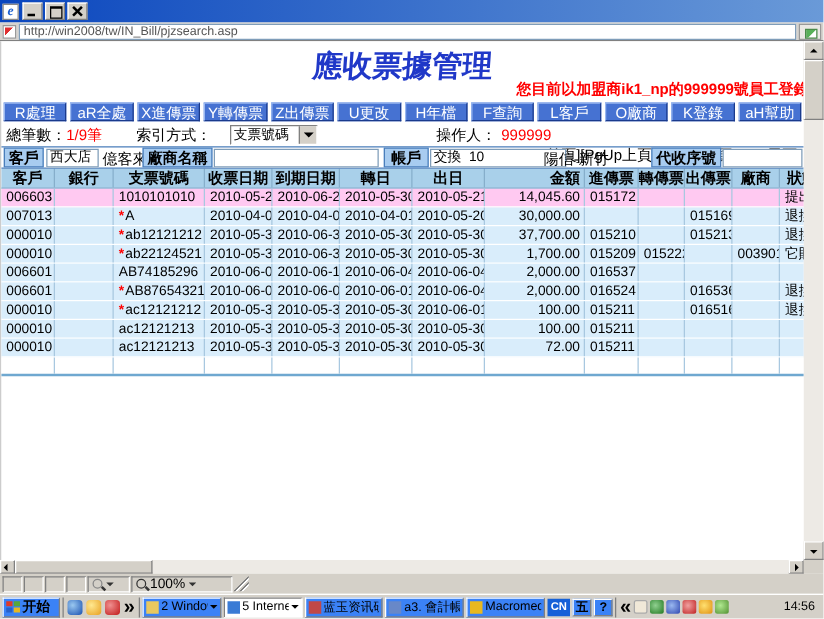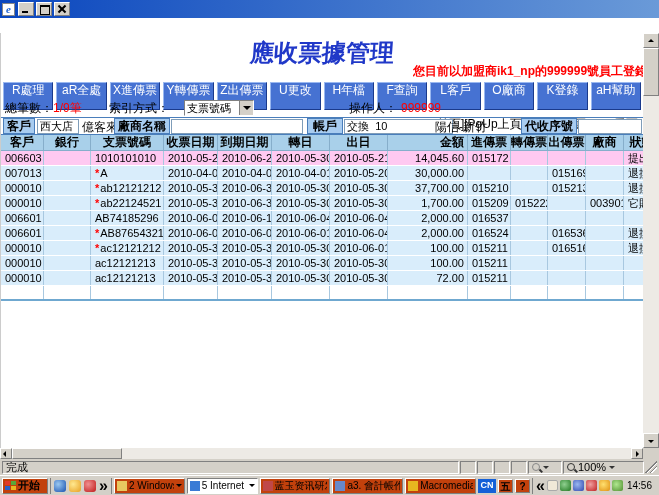--- a/index.html
+++ b/index.html
@@ -1,21 +1,21 @@
 <!DOCTYPE html>
 <html><head>
 <meta charset="utf-8">
 <style>
   * { margin:0; padding:0; box-sizing:border-box; }
   html,body { width:659px; height:495px; overflow:hidden; }
   body { font-family:"Liberation Sans", sans-serif; }
   .screen { position:relative; width:659px; height:495px; background:#fff; overflow:hidden; }
 
   
-  .raised { background:#c2410c; border:1px solid; border-color:#FFFFFF #808080 #808080 #FFFFFF; }
+  .raised { background:#3b82f6; border:1px solid; border-color:#FFFFFF #808080 #808080 #FFFFFF; }
 
   
   .titlebar { position:absolute; left:0; top:0; width:659px; height:18px;
     background:linear-gradient(90deg,#0A46BE,#6A9AD8); display:flex; align-items:center; padding:0 2px; }
   .title-icon { width:13px; height:13px; background:#fff; border:1px solid #888; color:#1F62D0;
     font:bold 11px/11px "Liberation Serif",serif; text-align:center; font-style:italic; margin-right:3px; }
   .title-text { color:#fff; font:bold 11px "Liberation Sans",sans-serif; flex:1; white-space:nowrap; overflow:hidden; }
   .winbtns { display:flex; gap:2px; }
   .winbtn { width:16px; height:14px; position:relative; background:#D4D0C8;
     border:1px solid; border-color:#FFFFFF #808080 #808080 #FFFFFF; }
@@ -44,21 +44,21 @@
 
   .page-header { position:relative; height:48px; }
   .logo { position:absolute; left:6px; top:4px; font:900 27px "Liberation Sans",sans-serif;
     color:#E02424; text-shadow:2px 2px 1px #9A9A9A; letter-spacing:1px; }
   .page-title { position:absolute; left:0; right:0; top:4px; text-align:center;
     font:bold 24px "Liberation Serif",serif; color:#2038C8; transform:skewX(-4deg); }
   .login-info { position:absolute; right:0; bottom:1px; color:#FF0000; font:bold 12px "Liberation Sans",sans-serif;
     white-space:nowrap; overflow:hidden; max-width:230px; }
 
   .menubar { display:flex; gap:3px; padding:1px 2px; height:19px; }
-  .menu-btn { flex:1 1 0; height:28px; background:#4672D2; color:#fff; text-align:center;
+  .menu-btn { flex:1 1 0; height:15px; background:#4672D2; color:#fff; text-align:center;
     font:12px/14px "Liberation Sans",sans-serif; border:1px solid; border-color:#9AB8F0 #1A3A8C #1A3A8C #9AB8F0;
     white-space:nowrap; overflow:hidden; cursor:pointer; }
 
   .inforow { position:relative; height:17px; font:12px/16px "Liberation Sans",sans-serif; color:#000; }
   .inforow .lab { position:absolute; white-space:nowrap; }
   .red { color:#FF0000; }
   .sel-box { position:absolute; left:183px; top:0; width:70px; height:16px; display:flex;
     border:1px solid; border-color:#808080 #FFFFFF #FFFFFF #808080; background:#fff; }
   .sel-val { flex:1; font:11px/14px "Liberation Sans",sans-serif; padding-left:2px; white-space:nowrap; overflow:hidden; }
   .sel-arrow { width:14px; background:#D4D0C8; border-left:1px solid #808080; position:relative; }
@@ -130,36 +130,41 @@
   .ql-ico { width:12px; height:12px; border-radius:3px; }
   .task-btn { flex:1 1 0; max-width:86px; height:16px; display:flex; align-items:center; gap:2px; padding:0 2px;
     font:10px "Liberation Sans",sans-serif; white-space:nowrap; overflow:hidden; }
   .task-btn.active { background:#FFFFFF; border-color:#808080 #FFFFFF #FFFFFF #808080; }
   .t-ico { width:10px; height:10px; flex:none; }
   .drop { width:0; height:0; border:3px solid transparent; border-top-color:#000; margin-top:3px; flex:none; }
   .langbox { width:18px; height:14px; background:#1460D8; color:#fff; font:bold 9px/13px "Liberation Sans",sans-serif; text-align:center; }
   .imebox { width:15px; height:14px; font:bold 10px/13px "Liberation Sans",sans-serif; text-align:center; }
   .tray { display:flex; align-items:center; gap:2px; height:16px; border-left:1px solid #808080; padding:0 3px; }
   .tray-ico { width:11px; height:11px; border-radius:2px; }
-  .clock { font:10px "Liberation Sans",sans-serif; padding:0 2px; }
+  .clock { font:10px "Liberation Sans",sans-serif; padding:0 2px;margin-left:40px; }
 </style>
 </head>
 <body>
 
 <div class="screen">
 
   <div class="titlebar">
     <div class="title-icon">e</div>
     <div class="winbtns">
       <div class="winbtn min"></div>
       <div class="winbtn max"></div>
       <div class="winbtn close"></div>
     </div>
   </div>
 
+  <div class="urlbar">
+    <div class="page-ico"></div>
+    <div class="url-input">http://win2008/tw/IN_Bill/pjzsearch.asp</div>
+    <div class="go-btn"></div>
+  </div>
 
   <div class="content">
 
     <div class="page-header">
       <div class="page-title">應收票據管理</div>
       <div class="login-info">您目前以加盟商ik1_np的999999號員工登錄在: 應收票據管理</div>
     </div>
 
     <div class="menubar">
         <div class="menu-btn">R處理</div>
@@ -391,21 +396,20 @@
         <i class="arrow"></i>
       </div>
     <div class="hthumb"></div>
     <div class="sb-btn rt">
         <i class="arrow"></i>
       </div>
   </div>
   <div class="corner"></div>
 
   <div class="statusbar">
-    <div class="pane main">完成</div>
     <div class="pane tiny"></div>
     <div class="pane tiny"></div>
     <div class="pane tiny"></div>
     <div class="pane tiny"></div>
     <div class="pane" style="width:34px">
       <span class="mag" style="border-color:#888"></span>
       <span class="mini-arrow"></span>
     </div>
     <div class="pane" style="width:81px">
       <span class="mag"></span>

